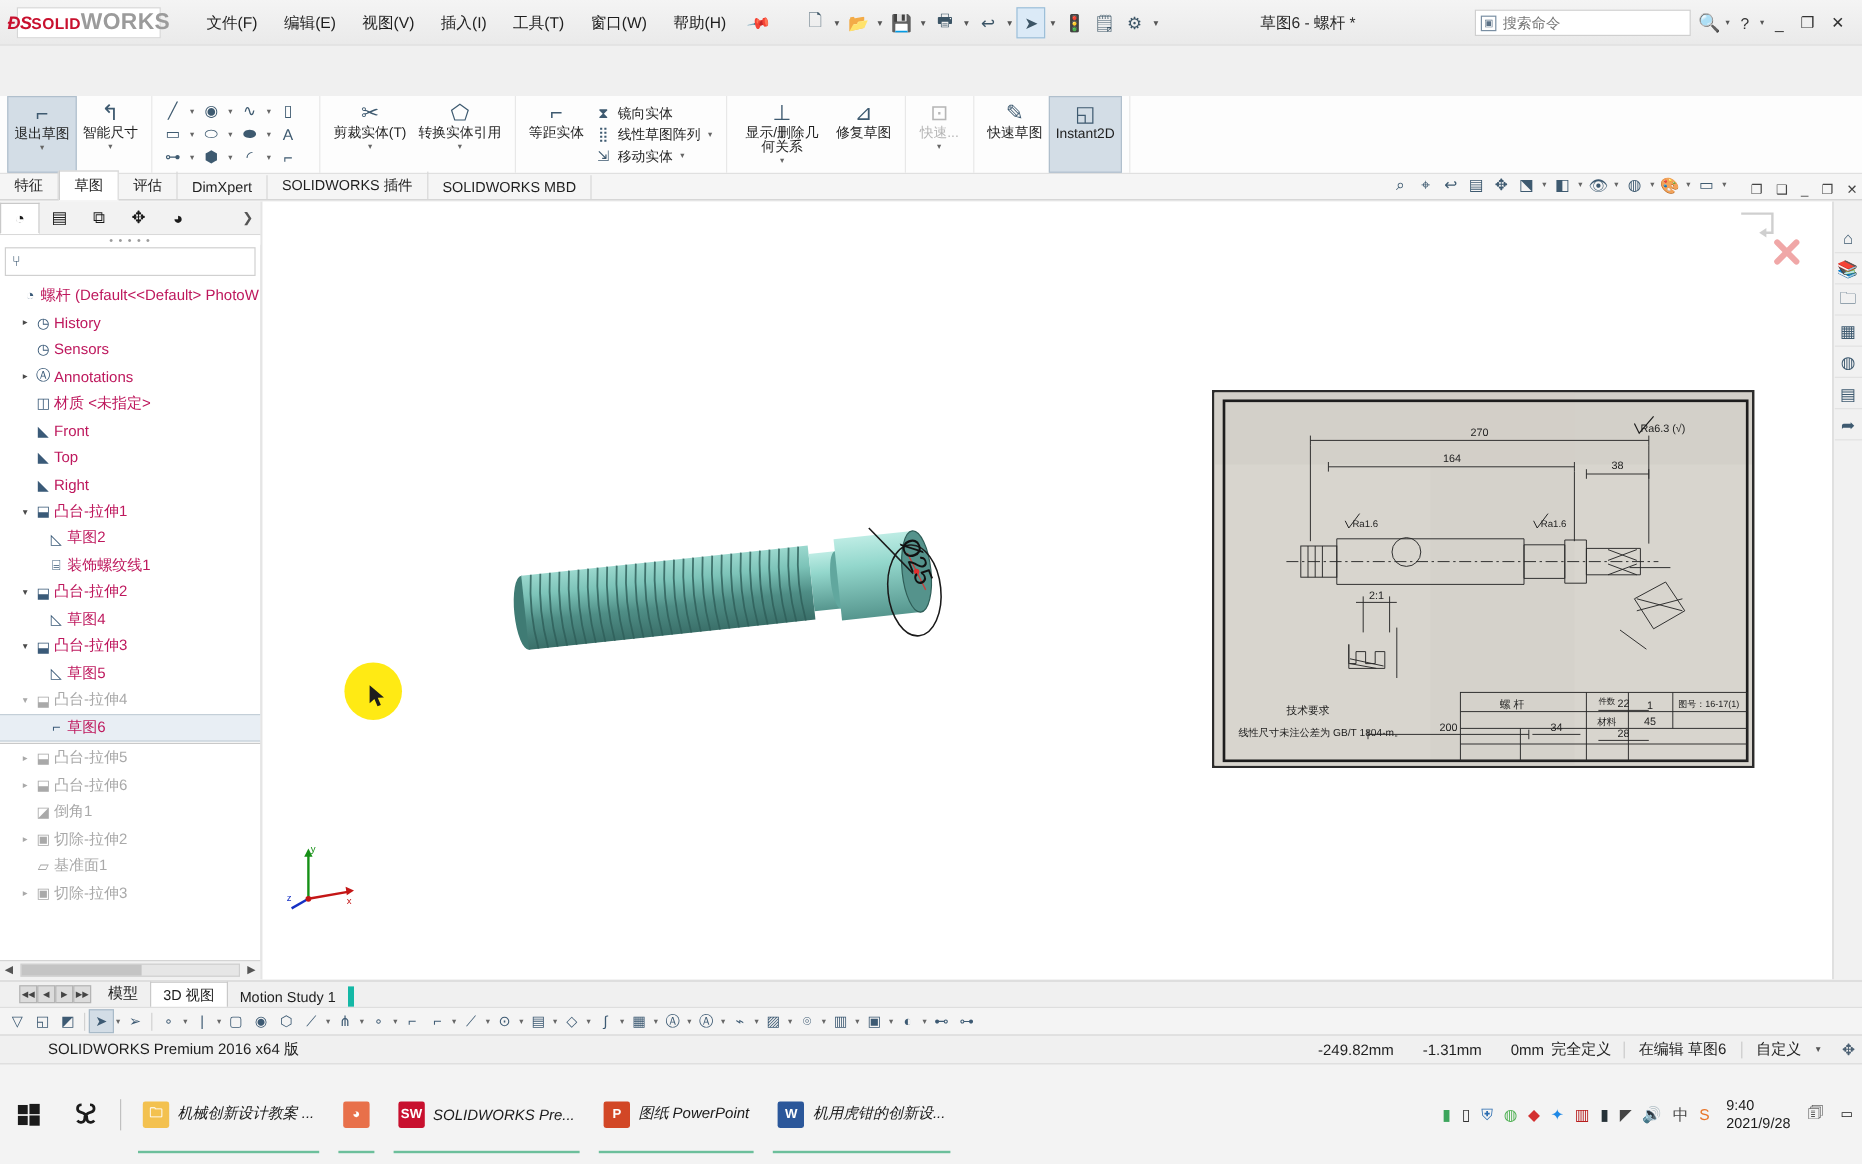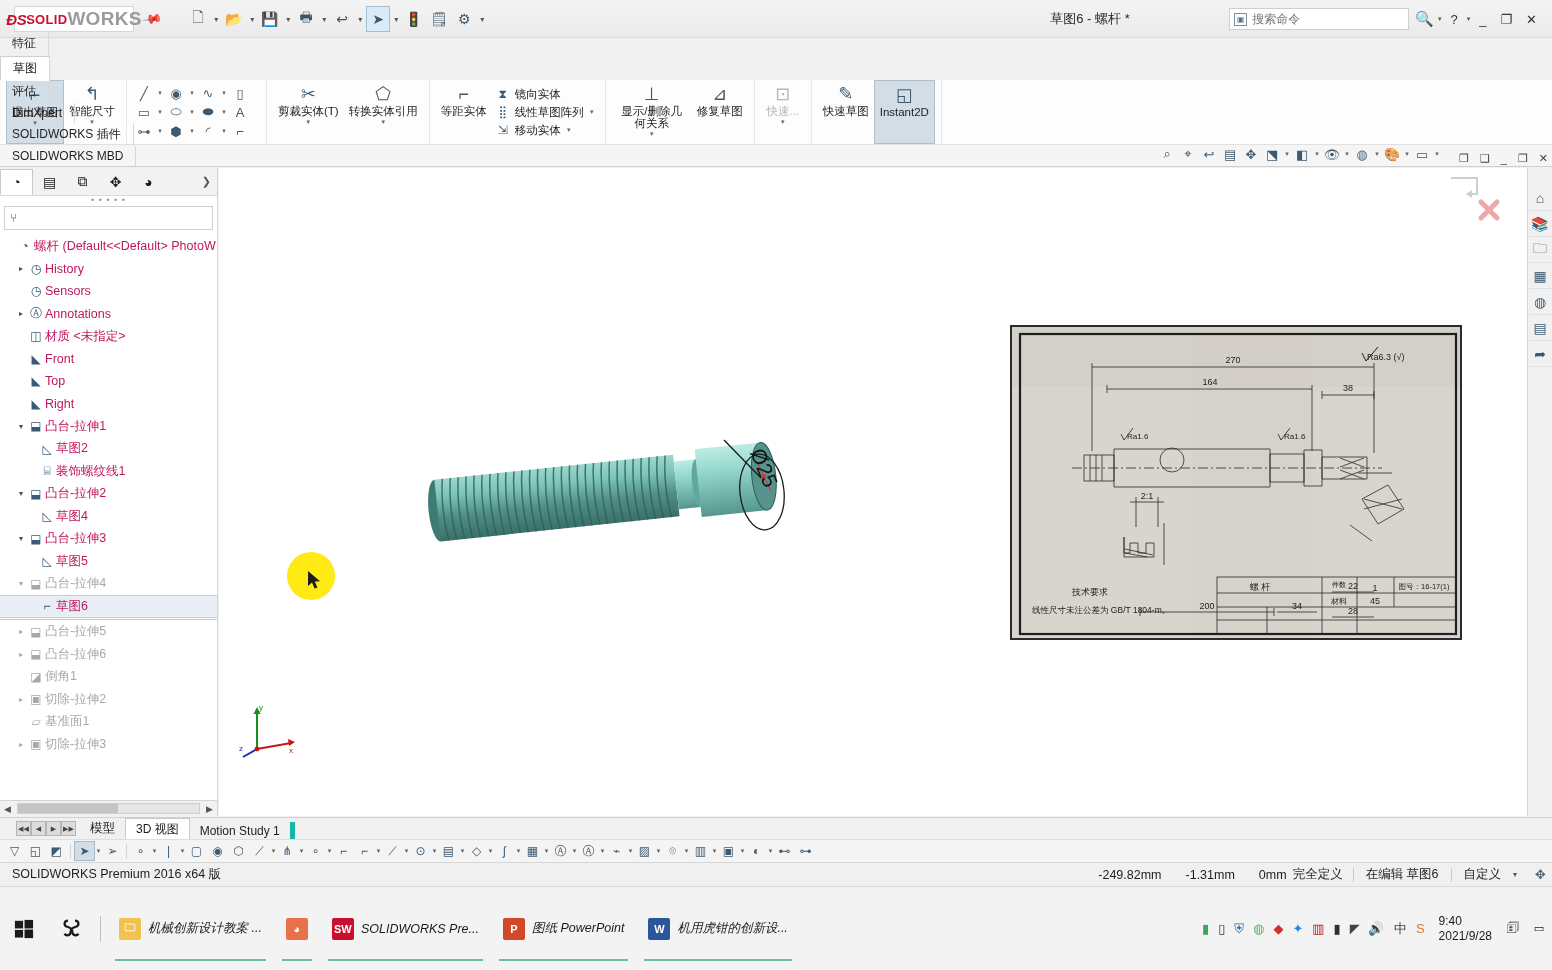--- a/index.html
+++ b/index.html
@@ -137,21 +137,21 @@
   .fbtn{width:21px;height:20px;display:flex;align-items:center;justify-content:center;
      font-size:12px;color:#3d5a73;cursor:default;}
   .fbtn.sel{background:#d3dde6;border:1px solid #a8bac8;}
   .fcar{font-size:7px;color:#666;width:7px;text-align:center;}
   .fsep{width:1px;height:15px;background:#d2d2d2;margin:0 3px;}
 
   
   .statusbar { position:absolute; left:0; top:862px; width:1552px; height:24px;
     background:#f0f0f0; border-top:1px solid #d6d6d6; display:flex; align-items:center;
     font-size:12.5px; color:#1e1e1e;}
-  .sbleft{padding-left:12px;}
+  .sbleft{padding-left:12px;margin-left:28px;}
   .sbright{margin-left:auto;display:flex;align-items:center;gap:0;padding-right:6px;}
   .sbitem{padding:0 12px;white-space:nowrap;}
   .sbsep{width:1px;height:14px;background:#cacaca;}
 
   
   .taskpane { position:absolute; right:0; top:168px; width:25px; height:648px;
     background:#f1f1f1; border-left:1px solid #d4d4d4; display:flex; flex-direction:column;
     align-items:center; padding-top:18px; gap:1px;}
   .tpbtn{width:23px;height:25px;display:flex;align-items:center;justify-content:center;
     font-size:14px;color:#3e5a70;cursor:default;border-bottom:1px solid #e2e2e2;}
@@ -178,20 +178,29 @@
 <div class="app">
 
   <div class="top-strip"></div>
 
   <div style="position:absolute;left:0;top:0;width:1552px;height:38px;display:flex;align-items:center;border-radius:13px;">
     <div class="sw-logo">
       <span class="mark">ƉS</span>
       <span class="solid">SOLID</span>
       <span class="works">WORKS</span>
     </div>
+    <div class="menubar" id="menubar">
+        <div class="mi">文件(F)</div>
+        <div class="mi">编辑(E)</div>
+        <div class="mi">视图(V)</div>
+        <div class="mi">插入(I)</div>
+        <div class="mi">工具(T)</div>
+        <div class="mi">窗口(W)</div>
+        <div class="mi">帮助(H)</div>
+      </div>
     <span class="pin">📌</span>
 
     <div class="qat" id="qat">
         <div class="qbtn">🗋</div>
         <span class="qcar">▾</span>
         <div class="qbtn">📂</div>
         <span class="qcar">▾</span>
         <div class="qbtn">💾</div>
         <span class="qcar">▾</span>
         <div class="qbtn">🖶</div>
@@ -330,21 +339,21 @@
           <div class="lb">快速草图</div>
         </div>
         <div class="rbtn active">
           <div class="gl">◱</div>
           <div class="lb">Instant2D</div>
         </div>
       </div>
     </div>
 
   <div class="cmdtabs">
-    <div style="display:flex;align-items:flex-start;flex-direction:column;" id="cmdtabs">
+    <div style="display:flex;align-items:flex-end;" id="cmdtabs">
         <div class="ctab">特征</div>
         <div class="ctab sel">草图</div>
         <div class="ctab">评估</div>
         <div class="ctab">DimXpert</div>
         <div class="ctab">SOLIDWORKS 插件</div>
         <div class="ctab">SOLIDWORKS MBD</div>
       </div>
     <div class="viewtools" id="viewtools">
         <div class="vbtn">⌕</div>
         <div class="vbtn">⌖</div>

